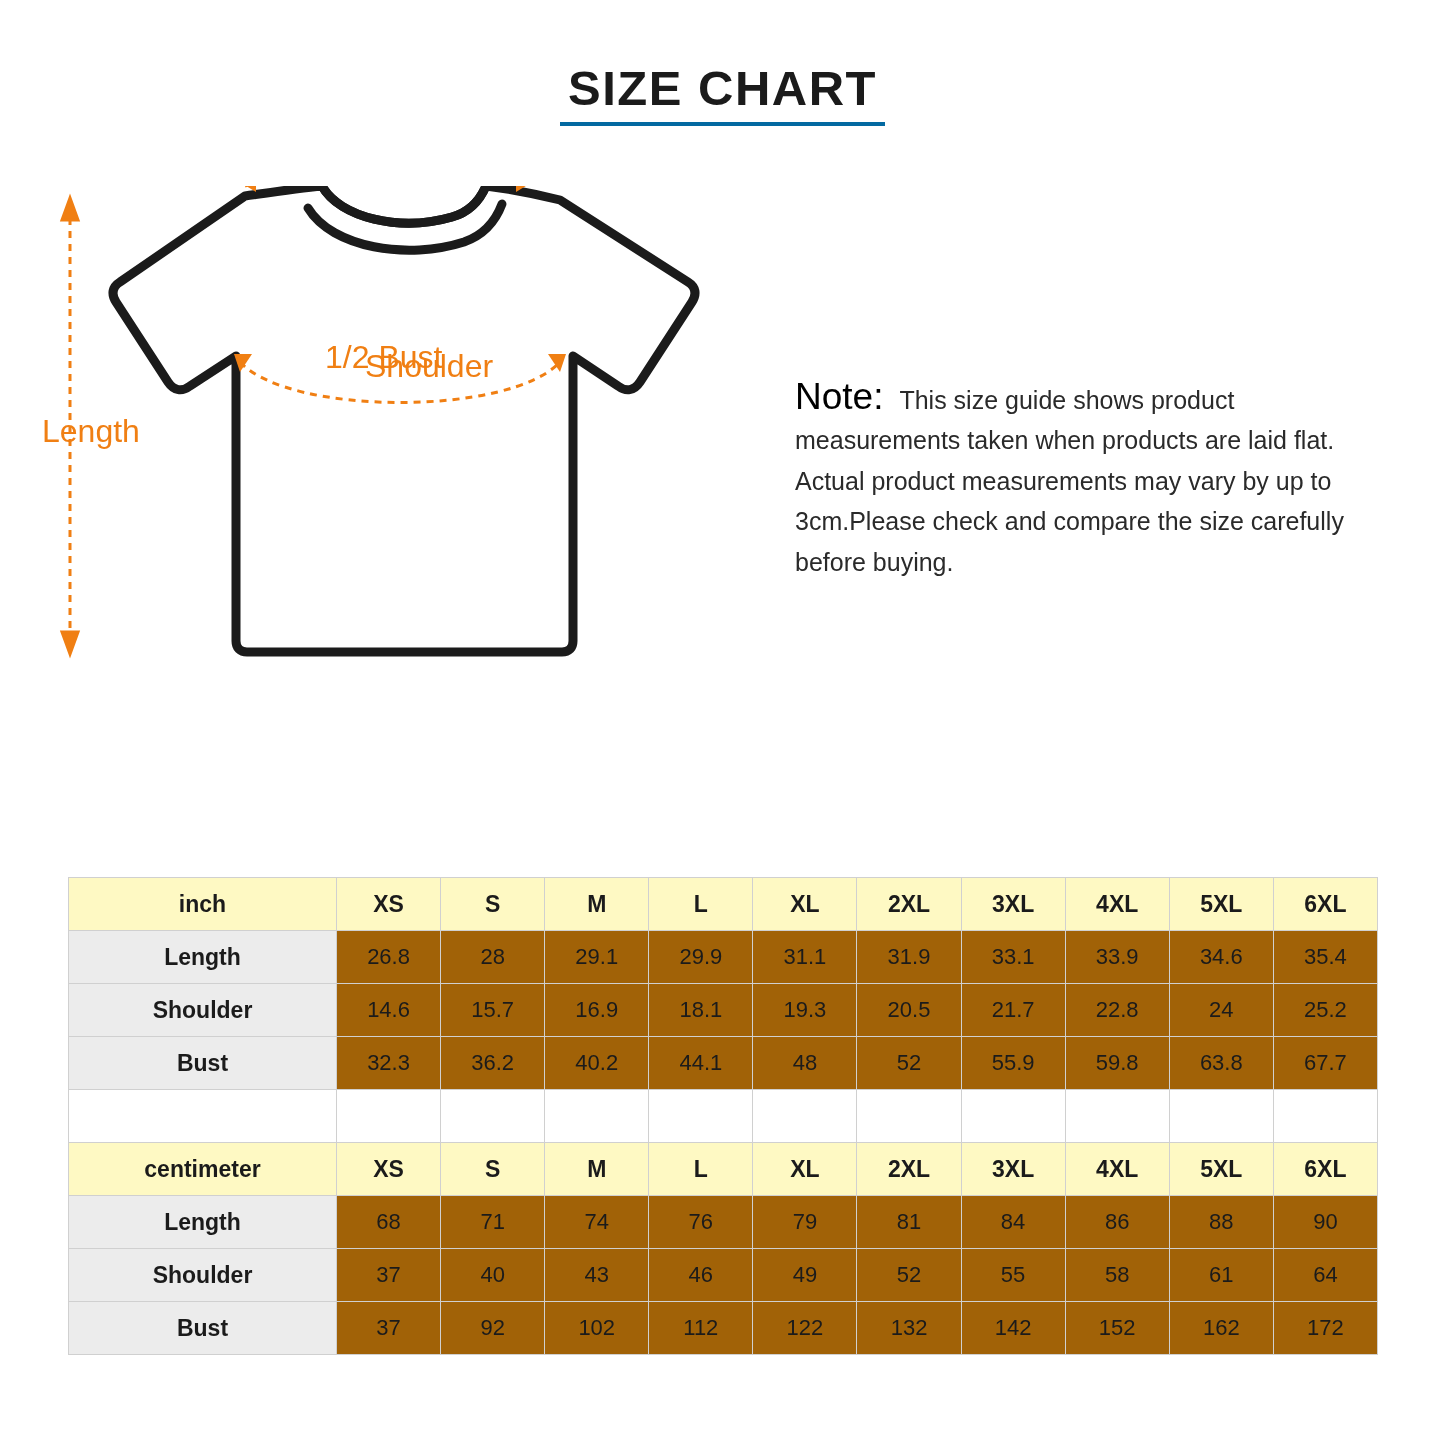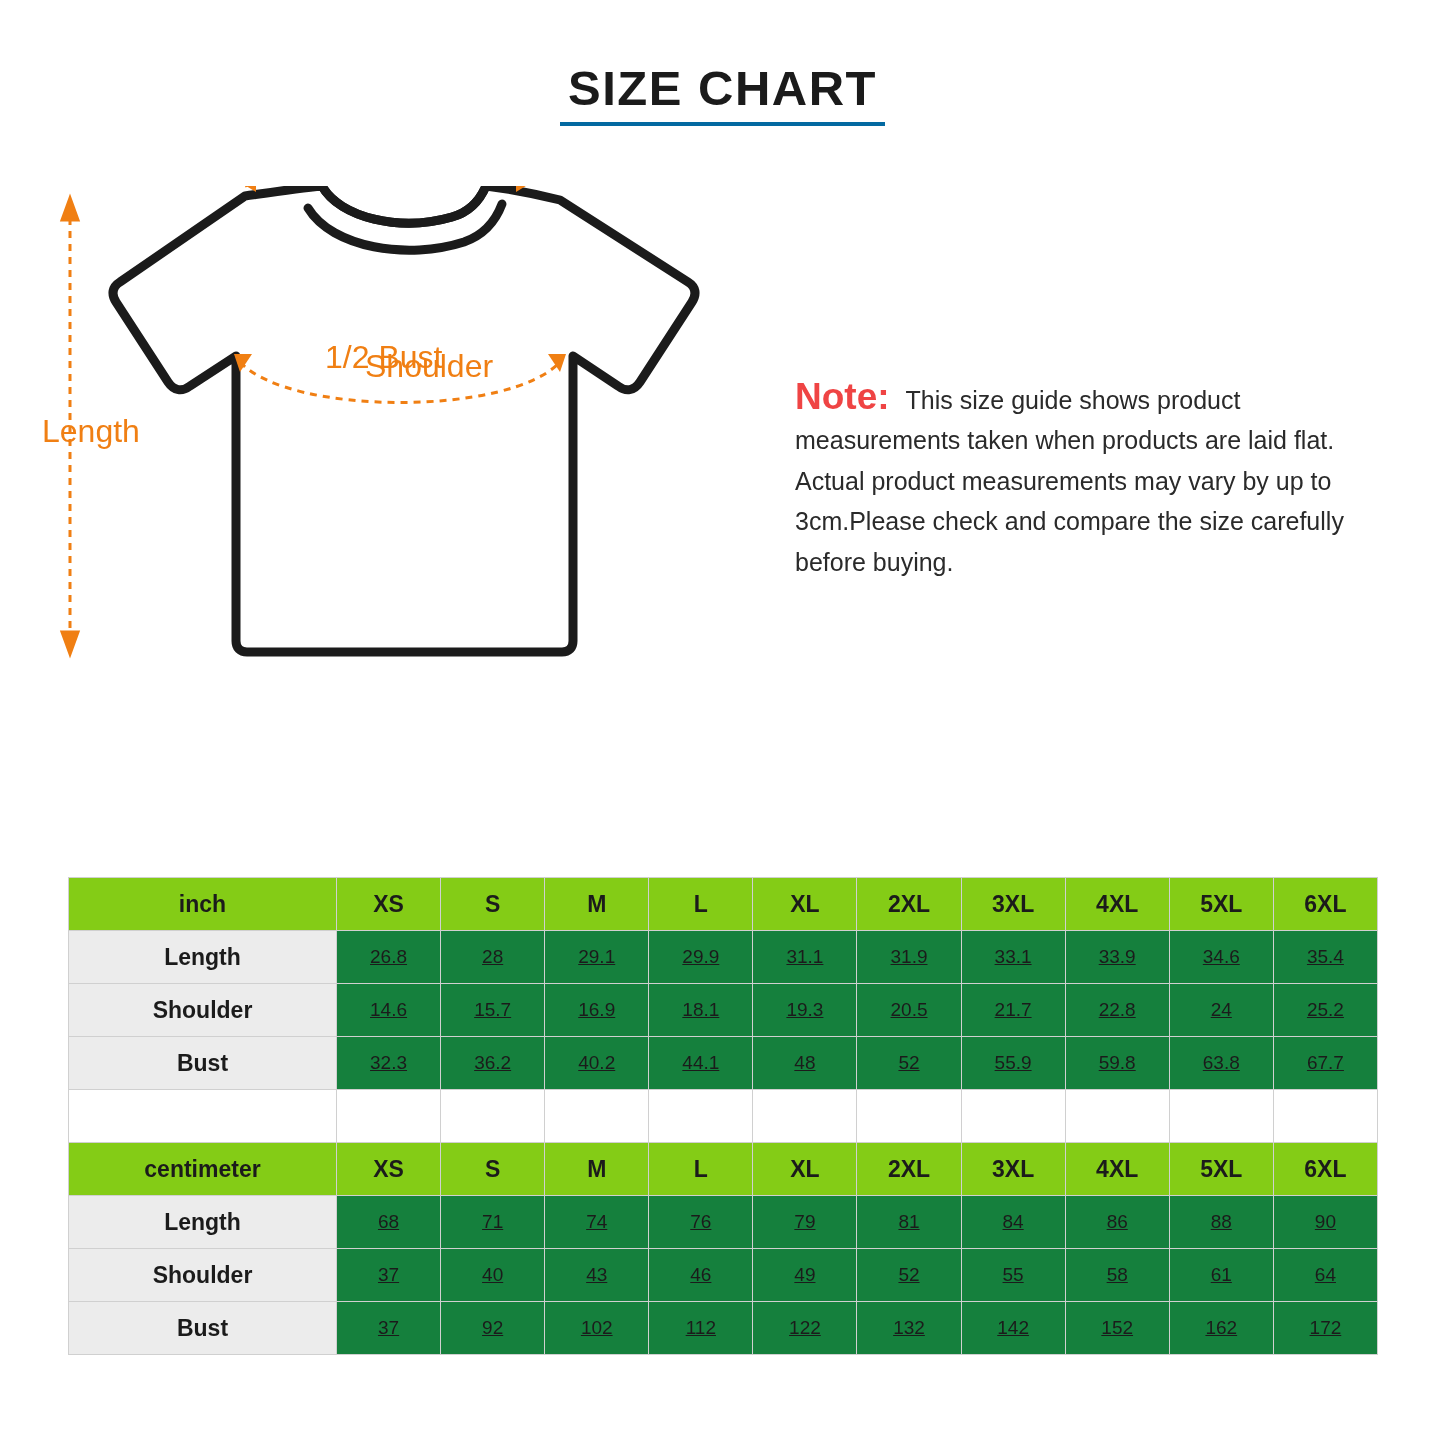--- a/index.html
+++ b/index.html
@@ -47,22 +47,22 @@
   }
 
   .note-box {
     position: absolute;
     left: 795px;
     top: 250px;
     width: 600px;
   }
   .note-label {
     font-size: 37px;
-    color: #ef4444;
-    font-weight: bold;
+    color: #000000;
+    font-weight: normal;
   }
   .note-text {
     font-size: 25px;
     color: #2a2a2a;
     line-height: 1.62;
     display: inline;
     margin-left: 16px;
   }
 
   
@@ -87,28 +87,27 @@
   }
   .col-head {
     width: 268px;
   }
   td.label-cell {
     background: #ececec;
     font-weight: bold;
     font-size: 23px;
   }
   td.head-cell {
-    background: #84cc16;
+    background: #fef9c3;
     font-weight: bold;
     font-size: 23px;
   }
   td.val-cell {
-    background: #15803d;
-    font-size: 19px;
-    text-decoration: underline;
+    background: #a16207;
+    font-size: 22px;
   }
   .spacer-row td {
     height: 52px;
     background: #ffffff;
     border-color: #d0d0d0;
   }
 </style>
 </head>
 <body>
 

